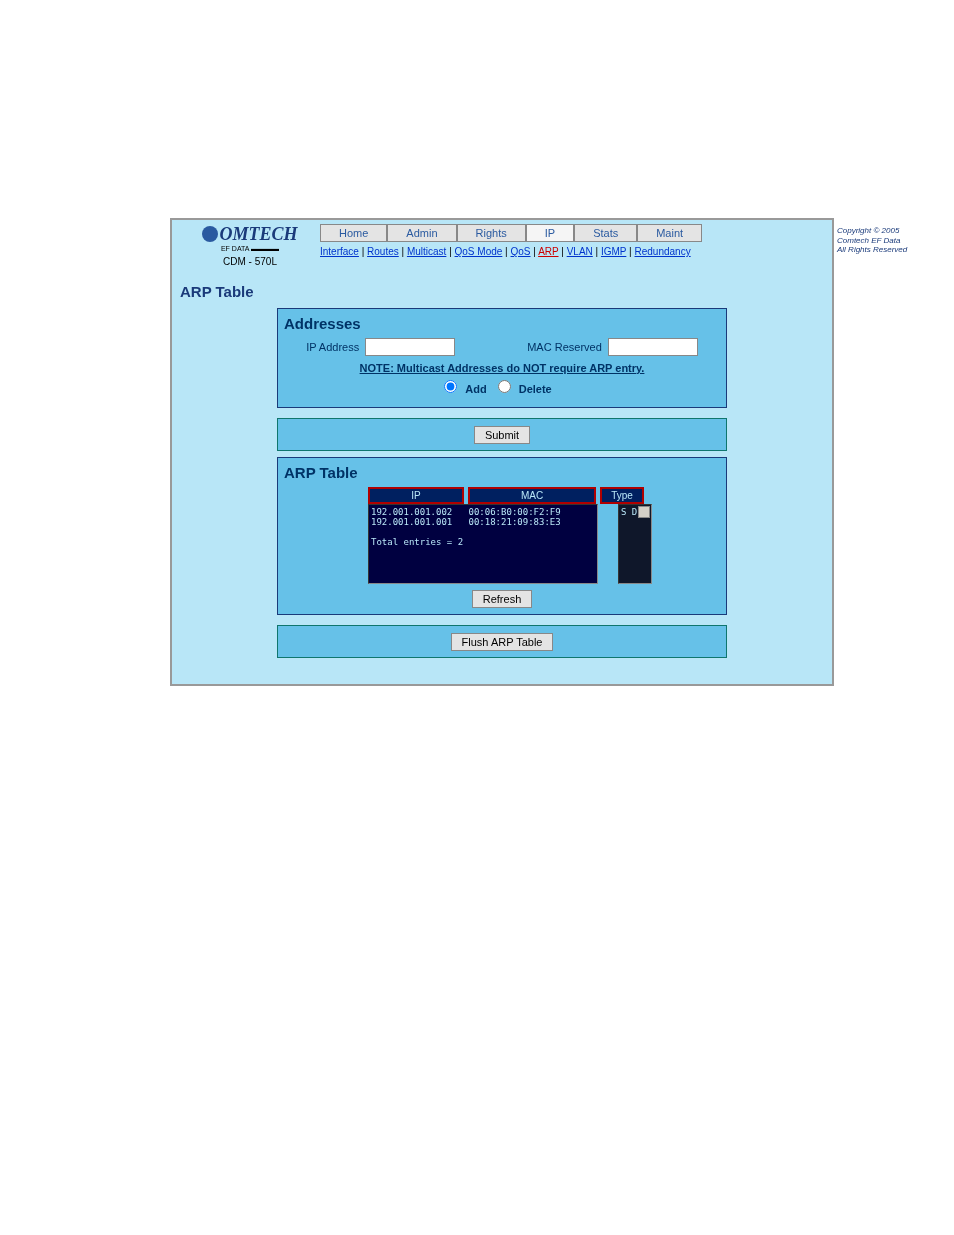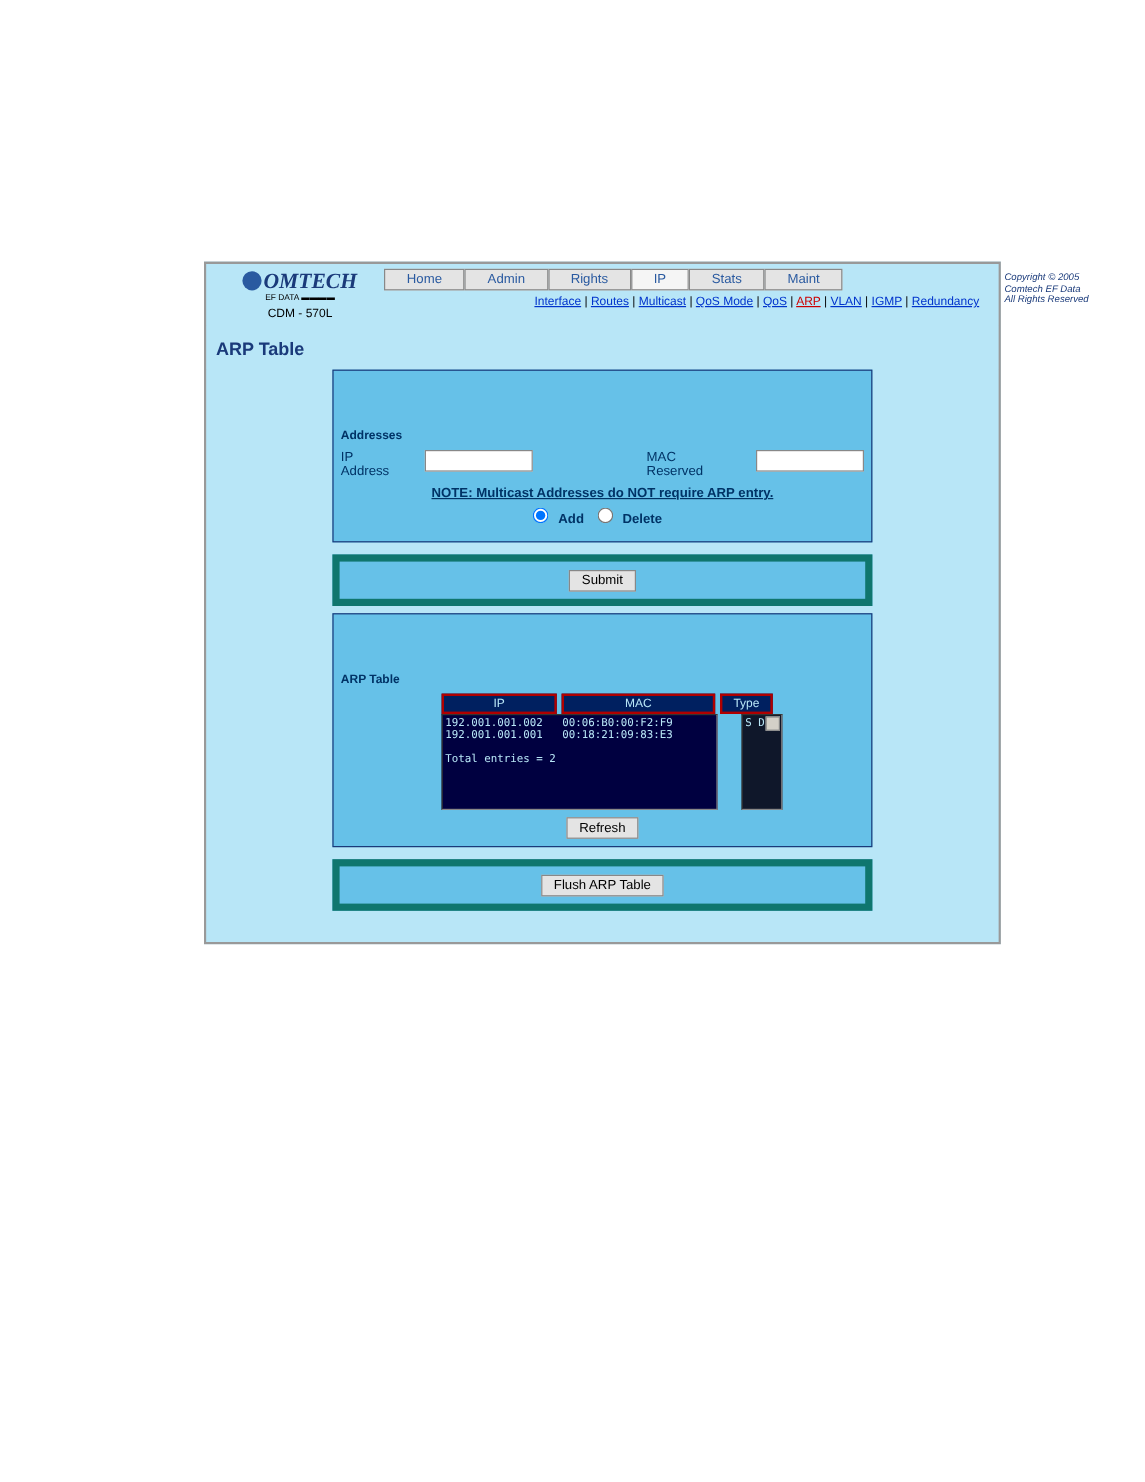--- a/index.html
+++ b/index.html
@@ -8,35 +8,35 @@
   .topbar { display: flex; align-items: flex-start; padding: 4px 8px; background: #b8e6f7; }
   .logo-block { width: 140px; text-align: center; }
   .logo { font-family: Georgia, serif; font-weight: bold; font-style: italic; font-size: 18px; color: #1a3a7a; }
   .logo .globe { display:inline-block; width:16px; height:16px; border-radius:50%; background:#2a5aa0; vertical-align:-2px; margin-right:1px; }
   .logo-sub { font-size: 7px; color:#000; }
   .model { font-size: 10px; color:#000; margin-top:4px; }
   .nav-col { flex:1; }
   .tabs { display:flex; gap:0; }
   .tab { background:#e4e4e4; border:1px solid #888; padding:2px 18px; font-size:11px; color:#2a5aa0; cursor:pointer; }
   .tab.active { background:#f5f5f5; }
-  .subnav { font-size:10px; text-align:right; margin:4px 8px 0 0; }
+  .subnav { font-size:10px; text-align:left; margin:4px 8px 0 0; }
   .subnav a { color:#0033cc; text-decoration:underline; cursor:pointer; }
   .subnav a.active { color:#cc0000; }
   .copyright { position:absolute; right:-80px; top:6px; font-size:8px; font-style:italic; color:#1a3a7a; width:75px; line-height:1.2; }
   .page-title { font-size:15px; font-weight:bold; color:#1a3a7a; padding:12px 0 8px 8px; background:#b8e6f7; }
   .content { background:#b8e6f7; padding: 0 0 20px 0; }
   .panel { width: 450px; margin: 0 auto 10px auto; background:#66c1e8; border:1px solid #1a3a7a; padding:6px; font-size:11px; color:#003366; }
-  .panel-title { font-weight:bold; font-size:10px; margin-bottom:6px;margin-top:43px; }
-  .form-row { display:flex; gap:18px; justify-content:center; margin:4px 0; }
+  .panel-title { font-weight:bold; font-size:15px; margin-bottom:6px; }
+  .form-row { display:flex; align-items:center; gap:6px; justify-content:center; margin:4px 0; }
   .form-row label { color:#003366; font-size:11px; }
   .form-row input[type=text] { width:90px; height:18px; font-size:11px; background:#fff; border:1px solid #888; }
   .note { text-align:center; font-weight:bold; font-size:11px; margin:6px 0;text-decoration:underline; }
   .radio-row { text-align:center; margin:6px 0; font-size:11px; }
   .radio-row label { font-weight:bold; margin:0 8px; }
-  .btn-row { background:#66c1e8; border:6px solid #0f766e; width:450px; margin:0 auto 6px auto; padding:6px; text-align:center; }
+  .btn-row { background:#66c1e8; border:1px solid #0f766e; width:450px; margin:0 auto 6px auto; padding:6px; text-align:center; }
   .btn { font-size:11px; padding:2px 10px; background:#e4e4e4; border:1px solid #888; cursor:pointer; }
   .arp-headers { display:flex; gap:4px; margin:4px 0 0 84px; }
   .hdr { border:2px solid #b00000; background:#002060; color:#b8e6f7; font-size:10px; text-align:center; padding:1px 0; }
   .hdr.ip { width:96px; }
   .hdr.mac { width:128px; }
   .hdr.type { width:44px; }
   .arp-box { display:flex; margin:0 0 6px 84px;gap:20px; }
   .arp-text { width:230px; height:80px; background:#000040; color:#b8e6f7; font-family:monospace; font-size:9px; border:1px inset #888; padding:2px; white-space:pre; overflow:auto; resize:none; }
   .arp-side { width:34px; height:80px; background:#0f172a; color:#b8e6f7; font-family:monospace; font-size:9px; border:1px inset #888; padding:2px; position:relative; }
   .arp-side .scroll { position:absolute; right:1px; top:1px; width:12px; height:12px; background:#d4d0c8; border:1px solid #888; }

